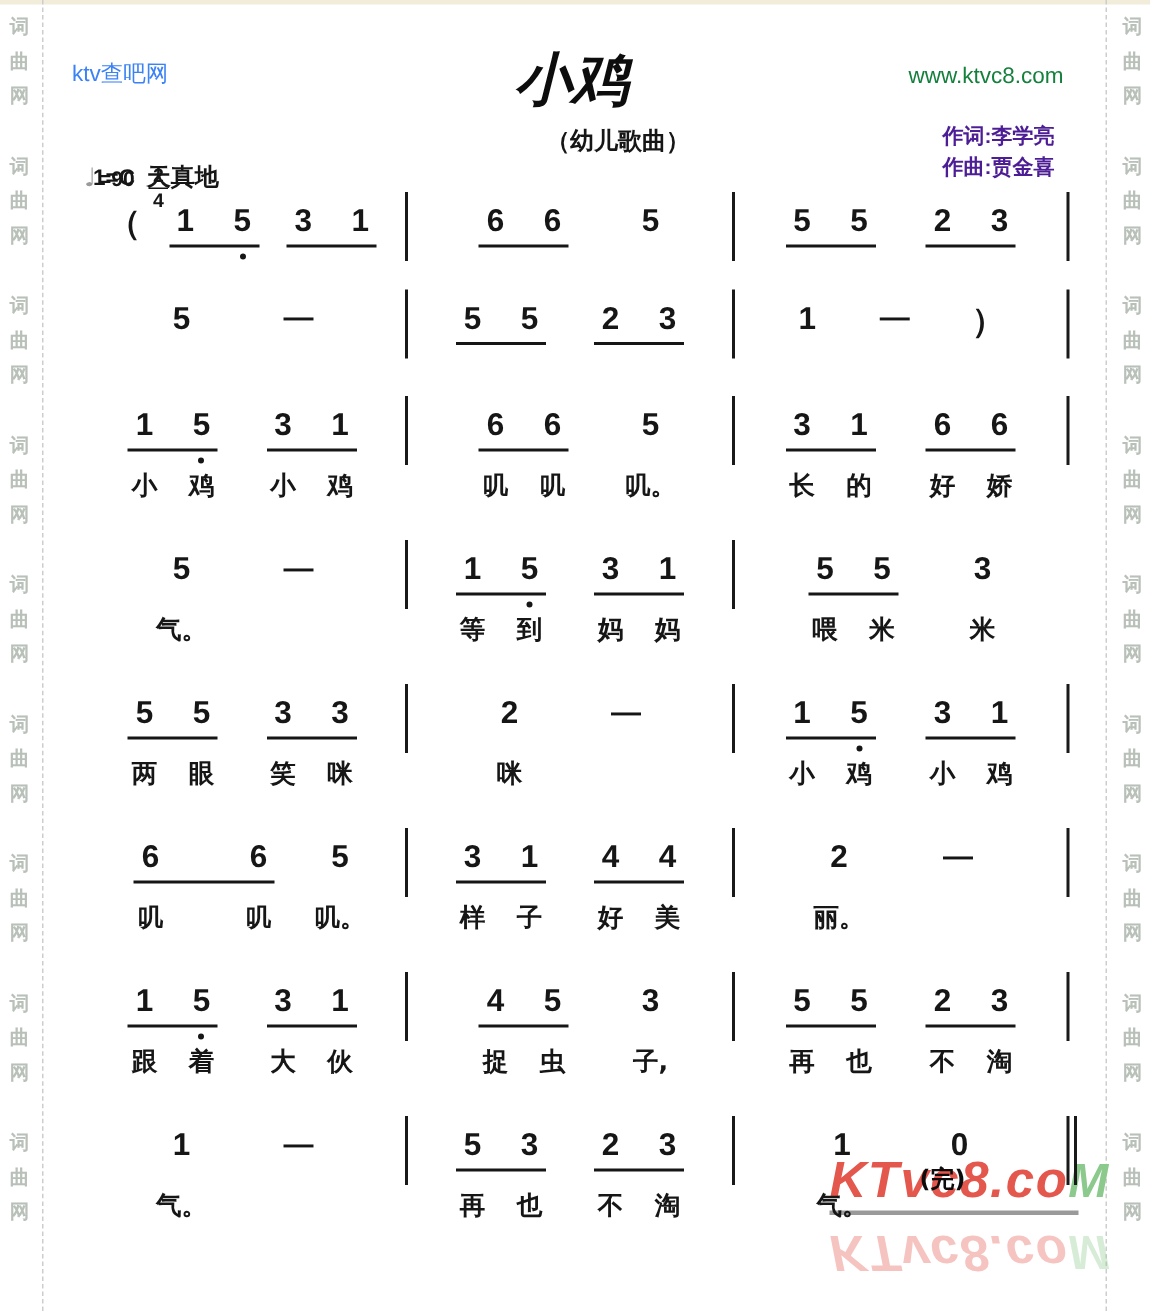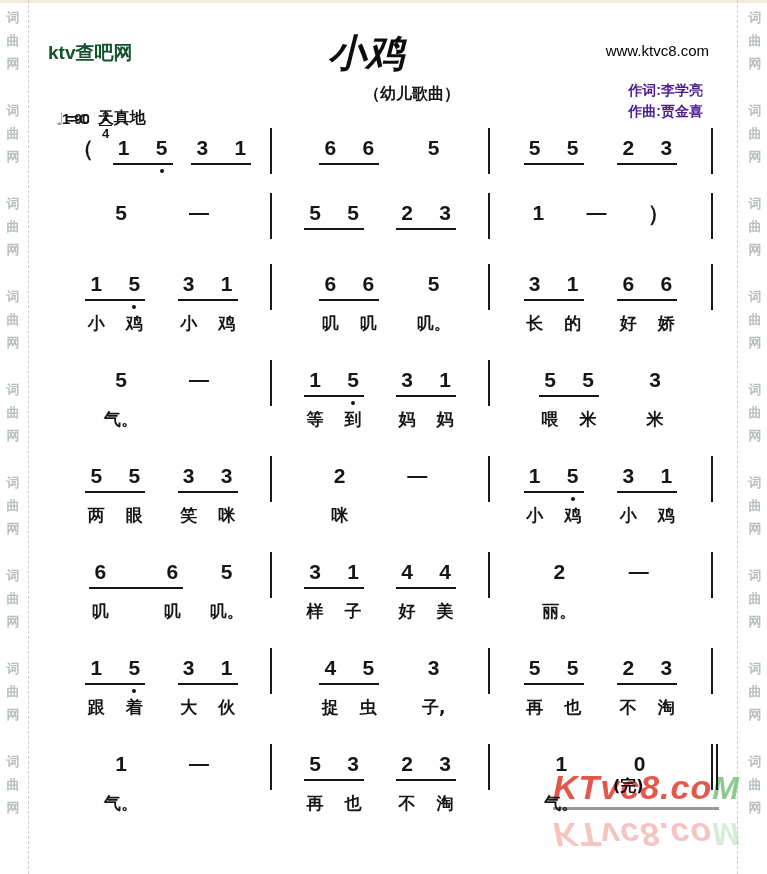--- a/index.html
+++ b/index.html
@@ -11,24 +11,24 @@
   .edge-line{position:absolute;top:0;bottom:0;width:0;border-left:1px dashed #cdcdcd;}
   .edge-line.left{left:28px;}
   .edge-line.right{left:737px;}
   .side-col{position:absolute;top:6px;width:18px;display:flex;flex-direction:column;align-items:center;}
   .side-col.left{left:4px;}
   .side-col.right{left:746px;}
   .side-group{display:flex;flex-direction:column;align-items:center;margin-bottom:24px;}
   .side-ch{font-size:13px;line-height:23px;color:#b9c0b9;font-weight:bold;}
 
   
-  .site-left{position:absolute;left:48px;top:40px;font-size:19px;color:#14532d;cursor:pointer;font-weight:bold;}
-  .title{position:absolute;left:276px;top:28px;width:180px;margin:0;text-align:center;
+  .site-left{position:absolute;left:48px;top:40px;font-size:15px;color:#3b82f6;cursor:pointer;}
+  .title{position:absolute;left:291px;top:28px;width:180px;margin:0;text-align:center;
          font-family:"DejaVu Serif",serif;font-style:italic;font-weight:bold;font-size:38px;color:#0d0d0d;}
-  .site-right{position:absolute;right:58px;top:42px;font-size:15px;color:#000000;cursor:pointer;}
+  .site-right{position:absolute;right:58px;top:42px;font-size:15px;color:#15803d;cursor:pointer;}
   .subtitle{position:absolute;left:280px;top:84px;width:180px;text-align:right;font-size:16px;font-weight:bold;}
   .credits{position:absolute;right:64px;top:80px;font-size:14px;font-weight:bold;color:#4c1d95;line-height:21px;text-align:left;}
   .keysig{position:absolute;left:62px;top:78px;font-size:15px;font-weight:bold;display:flex;align-items:flex-start;margin-top:32px;}
   .frac{display:inline-flex;flex-direction:column;align-items:center;margin-left:9px;font-size:13px;line-height:14px;}
   .fr-t{border-bottom:1px solid #161616;padding:0 3px 1px;}
   .fr-b{padding-top:1px;}
   .tempo{position:absolute;left:56px;top:108px;font-size:14px;font-weight:bold;display:flex;align-items:center;}
   .tnote{color:#9a9a9a;font-size:17px;margin-right:2px;font-family:"DejaVu Sans",sans-serif;}
   .mood{font-size:16px;margin-left:8px;font-weight:bold;}
 

